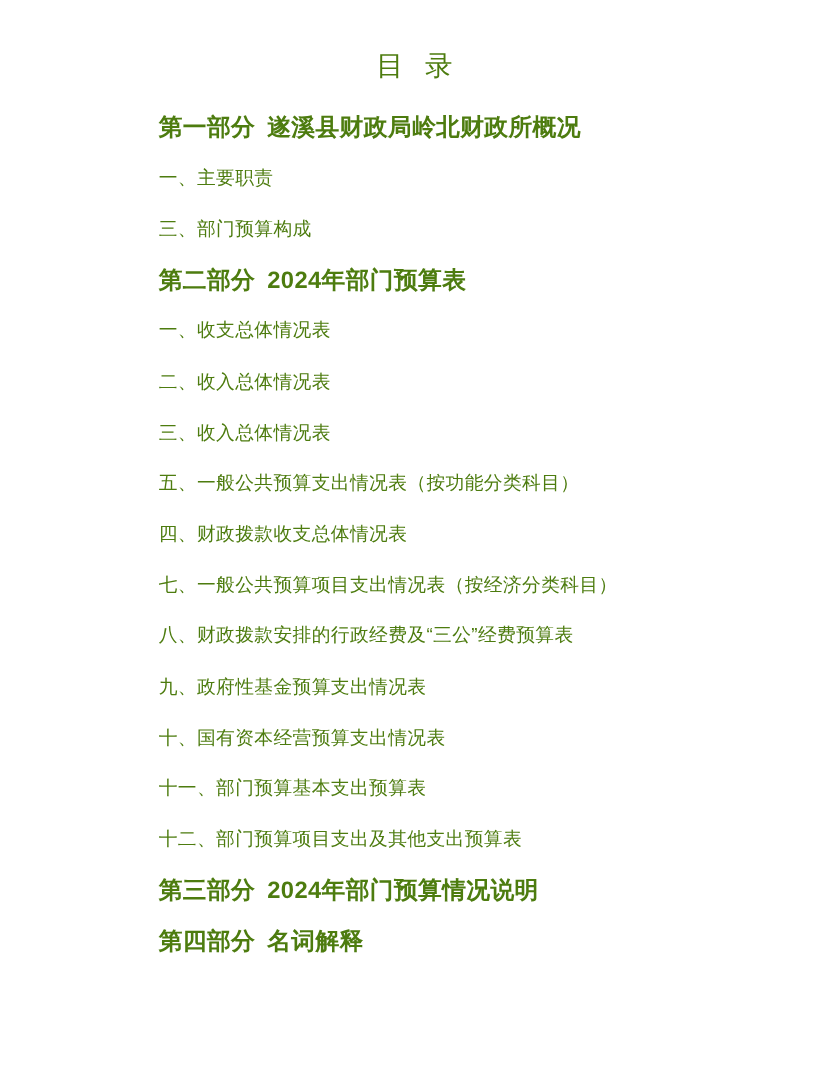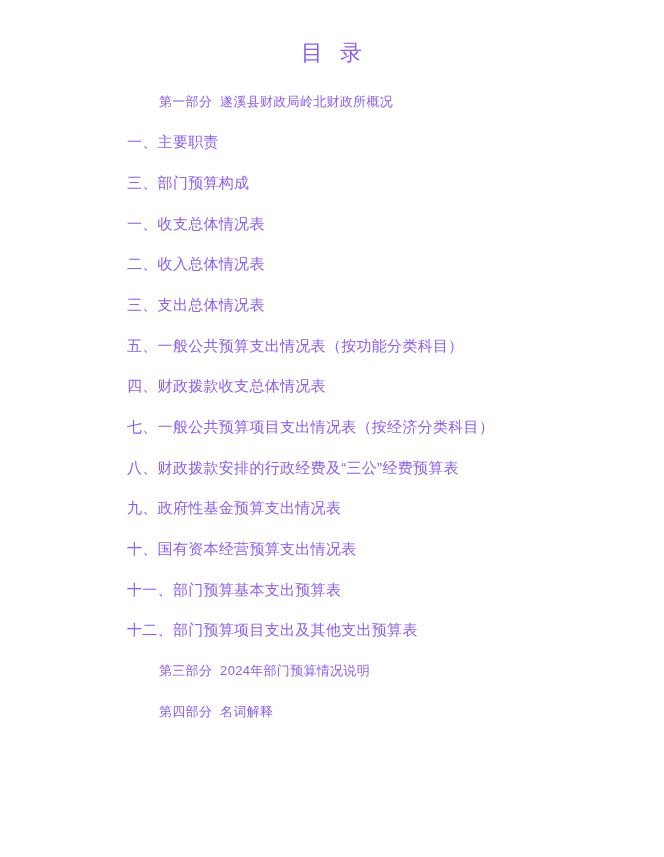--- a/index.html
+++ b/index.html
@@ -5,21 +5,21 @@
   html, body {
     margin: 0;
     padding: 0;
     background: #ffffff;
   }
   .page {
     position: relative;
     width: 664px;
     height: 857px;
     background: #ffffff;
-    color: #8b5cf6;
+    color: #4d7c0f;
     font-family: "Liberation Sans", "DejaVu Sans", sans-serif;
     overflow: hidden;
   }
   .doc-title {
     position: absolute;
     top: 38px;
     left: 0;
     width: 100%;
     margin: 0;
     text-align: center;
@@ -38,38 +38,38 @@
   .toc-line {
     height: 40.65px;
     display: flex;
     align-items: center;
     font-size: 15px;
     font-weight: 400;
     white-space: nowrap;
     letter-spacing: 0.3px;
   }
   .toc-line.heading {
-    font-weight: 400;
-    font-size: 13px;
+    font-weight: 700;
+    font-size: 19px;
     word-spacing: 4px;
-    margin-left: 32px;
   }
 </style>
 </head>
 <body>
 
 <div class="page">
   <h1 class="doc-title">目 录</h1>
   <div class="toc">
       <div class="toc-line heading">第一部分 遂溪县财政局岭北财政所概况</div>
       <div class="toc-line">一、主要职责</div>
       <div class="toc-line">三、部门预算构成</div>
+      <div class="toc-line heading">第二部分 2024年部门预算表</div>
       <div class="toc-line">一、收支总体情况表</div>
       <div class="toc-line">二、收入总体情况表</div>
-      <div class="toc-line">三、支出总体情况表</div>
+      <div class="toc-line">三、收入总体情况表</div>
       <div class="toc-line">五、一般公共预算支出情况表（按功能分类科目）</div>
       <div class="toc-line">四、财政拨款收支总体情况表</div>
       <div class="toc-line">七、一般公共预算项目支出情况表（按经济分类科目）</div>
       <div class="toc-line">八、财政拨款安排的行政经费及“三公”经费预算表</div>
       <div class="toc-line">九、政府性基金预算支出情况表</div>
       <div class="toc-line">十、国有资本经营预算支出情况表</div>
       <div class="toc-line">十一、部门预算基本支出预算表</div>
       <div class="toc-line">十二、部门预算项目支出及其他支出预算表</div>
       <div class="toc-line heading">第三部分 2024年部门预算情况说明</div>
       <div class="toc-line heading">第四部分 名词解释</div>

